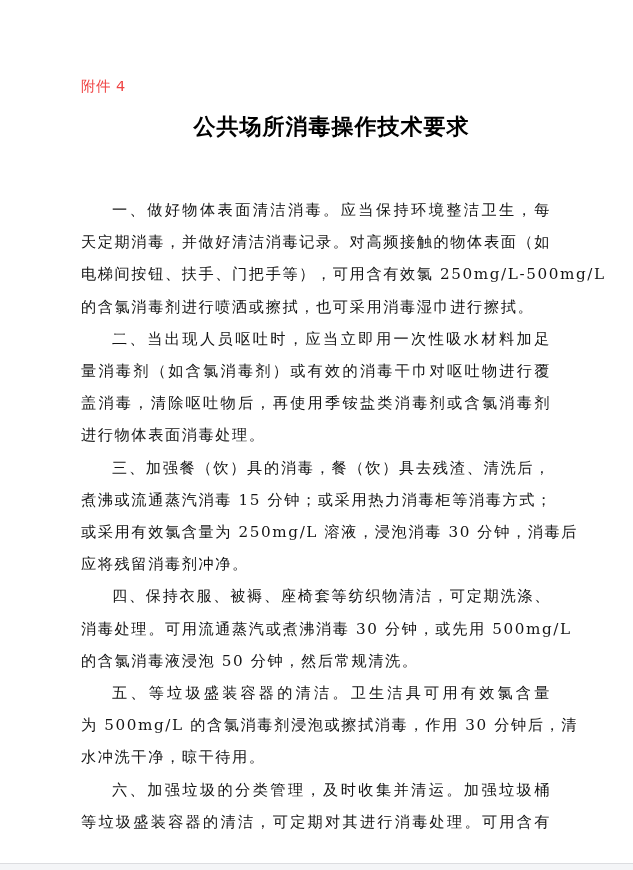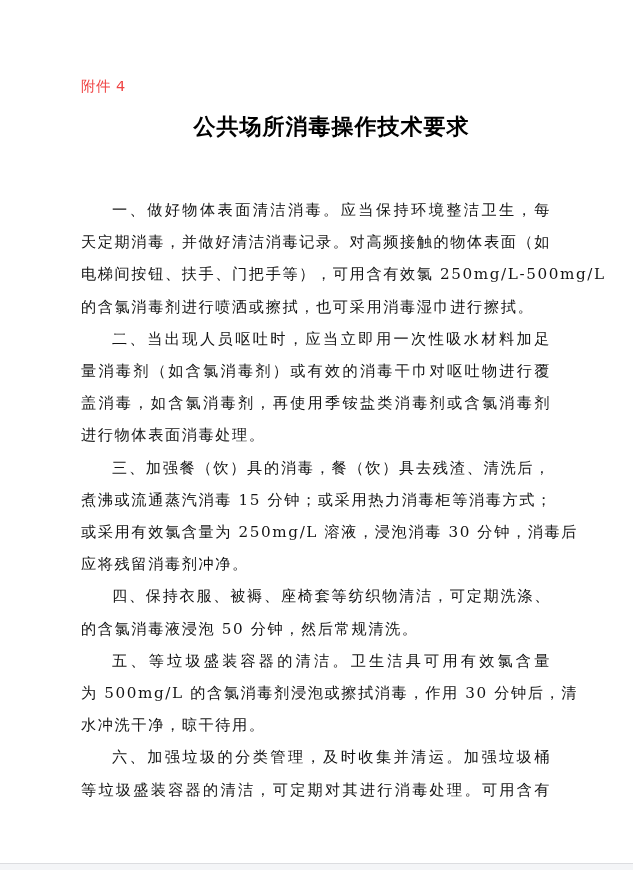--- a/index.html
+++ b/index.html
@@ -115,31 +115,32 @@
   <div class="body-text">
     <p class="para">
       <span class="line first">一、做好物体表面清洁消毒。应当保持环境整洁卫生，每</span>
       <span class="line">天定期消毒，并做好清洁消毒记录。对高频接触的物体表面（如</span>
       <span class="line">电梯间按钮、扶手、门把手等），可用含有效氯 250mg/L-500mg/L</span>
       <span class="line last">的含氯消毒剂进行喷洒或擦拭，也可采用消毒湿巾进行擦拭。</span>
     </p>
     <p class="para">
       <span class="line first">二、当出现人员呕吐时，应当立即用一次性吸水材料加足</span>
       <span class="line">量消毒剂（如含氯消毒剂）或有效的消毒干巾对呕吐物进行覆</span>
-      <span class="line">盖消毒，如含氯消毒剂，再使用季铵盐类消毒剂或含氯消毒剂</span>
+      <span class="line">盖消毒，清除呕吐物后，再使用季铵盐类消毒剂或含氯消毒剂</span>
       <span class="line last">进行物体表面消毒处理。</span>
     </p>
     <p class="para">
       <span class="line first">三、加强餐（饮）具的消毒，餐（饮）具去残渣、清洗后，</span>
       <span class="line">煮沸或流通蒸汽消毒 15 分钟；或采用热力消毒柜等消毒方式；</span>
       <span class="line">或采用有效氯含量为 250mg/L 溶液，浸泡消毒 30 分钟，消毒后</span>
       <span class="line last">应将残留消毒剂冲净。</span>
     </p>
     <p class="para">
       <span class="line first">四、保持衣服、被褥、座椅套等纺织物清洁，可定期洗涤、</span>
+      <span class="line">消毒处理。可用流通蒸汽或煮沸消毒 30 分钟，或先用 500mg/L</span>
       <span class="line last">的含氯消毒液浸泡 50 分钟，然后常规清洗。</span>
     </p>
     <p class="para">
       <span class="line first">五、等垃圾盛装容器的清洁。卫生洁具可用有效氯含量</span>
       <span class="line">为 500mg/L 的含氯消毒剂浸泡或擦拭消毒，作用 30 分钟后，清</span>
       <span class="line last">水冲洗干净，晾干待用。</span>
     </p>
     <p class="para">
       <span class="line first">六、加强垃圾的分类管理，及时收集并清运。加强垃圾桶</span>
       <span class="line">等垃圾盛装容器的清洁，可定期对其进行消毒处理。可用含有</span>

